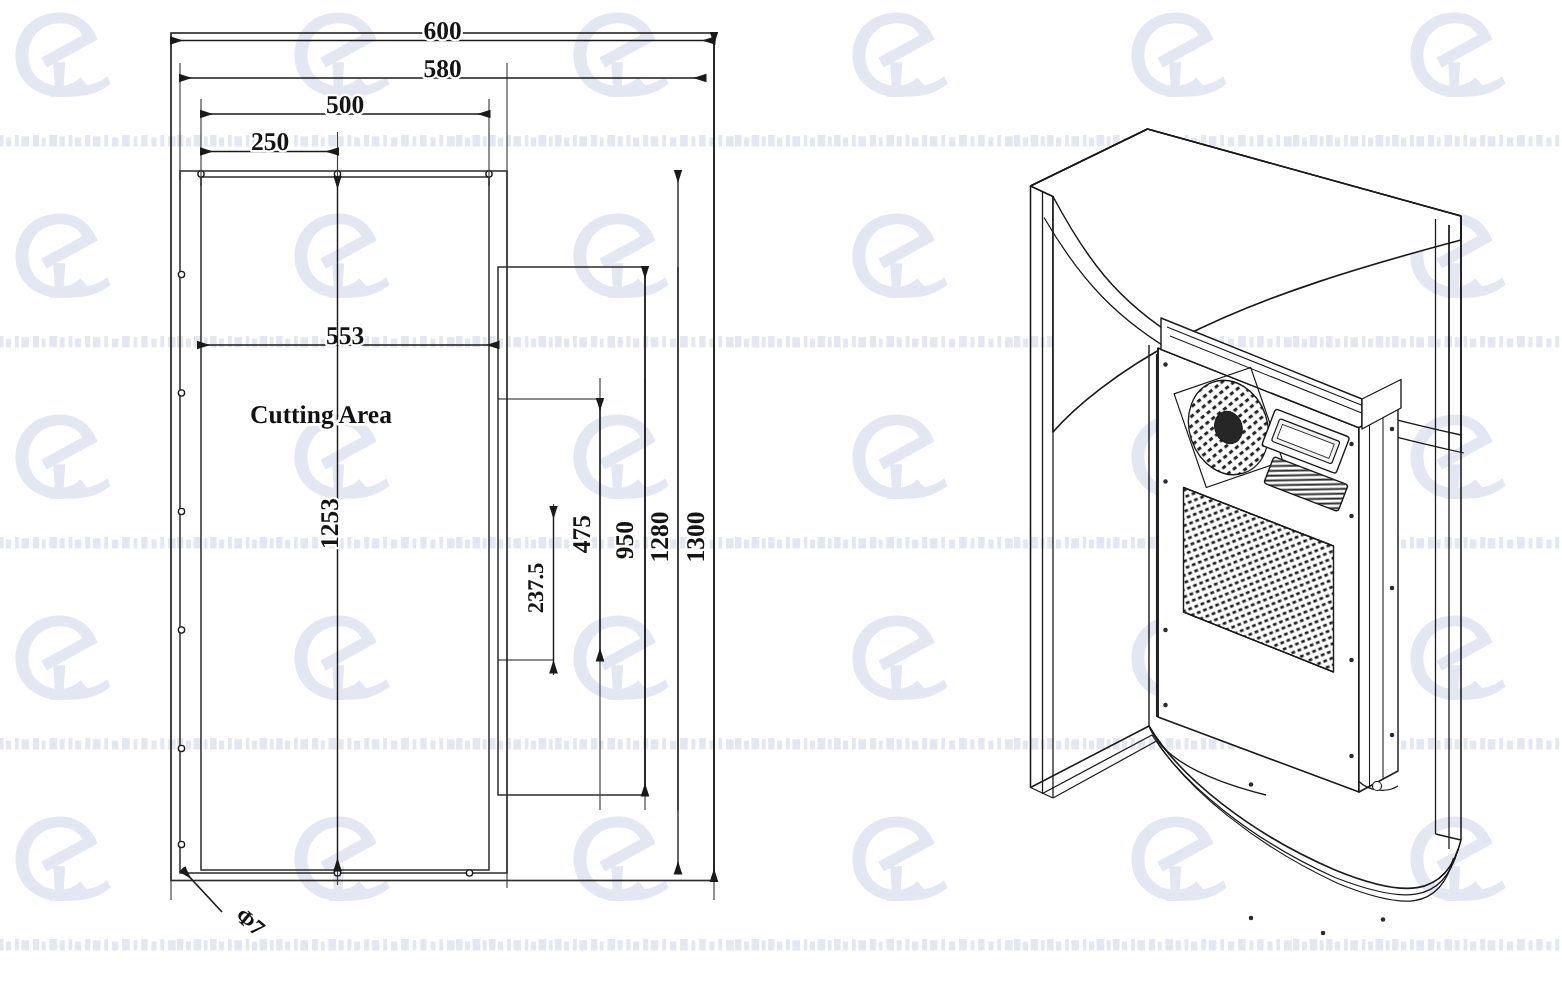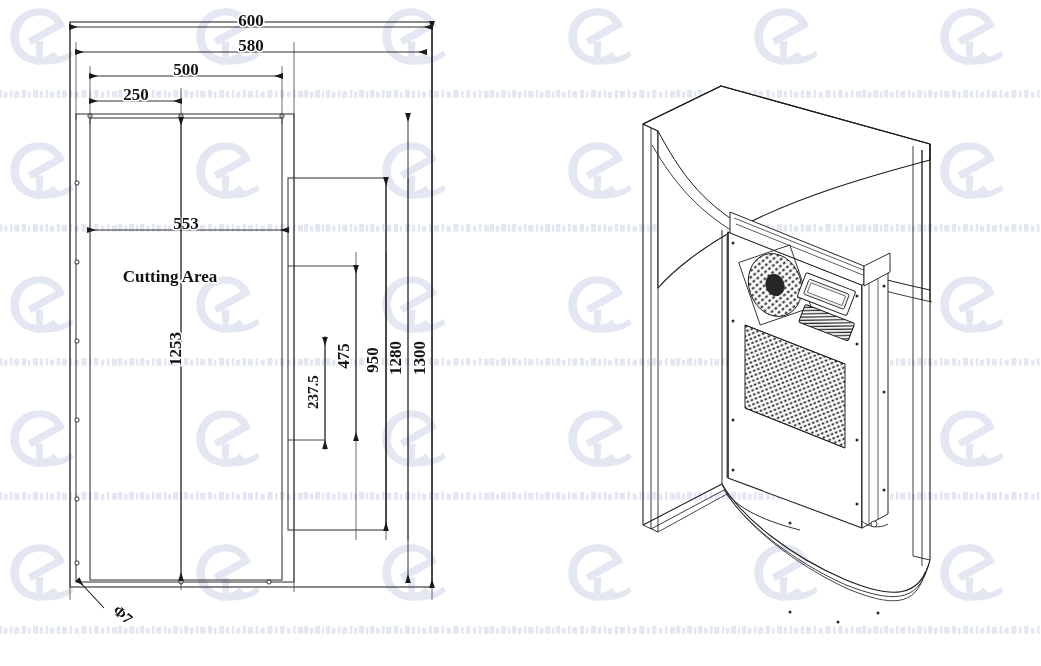--- a/index.html
+++ b/index.html
@@ -7,21 +7,21 @@
     width:1041px;height:666px;background:#ffffff;overflow:hidden;position:relative;
     font-family:"Liberation Serif", serif;
   }
   #stage{position:absolute;inset:0;width:1041px;height:666px;}
 
   
   #watermark{position:absolute;inset:0;z-index:0;pointer-events:none;}
   #watermark svg{display:block;width:1041px;height:666px;}
 
   
-  #flat,#iso{position:absolute;inset:0;z-index:2;}
+  #flat,#iso{position:absolute;inset:0;z-index:2;margin-left:44px;}
   #flat svg,#iso svg{display:block;width:1041px;height:666px;overflow:visible;}
 
   .dimtxt{
     font-family:"Liberation Serif", serif;
     font-size:17px;font-weight:700;fill:#141414;
     paint-order:stroke fill;stroke:#ffffff;stroke-width:3px;stroke-linejoin:round;
   }
   .dimtxt.small{font-size:15px;}
   .arealbl{
     font-family:"Liberation Serif", serif;

